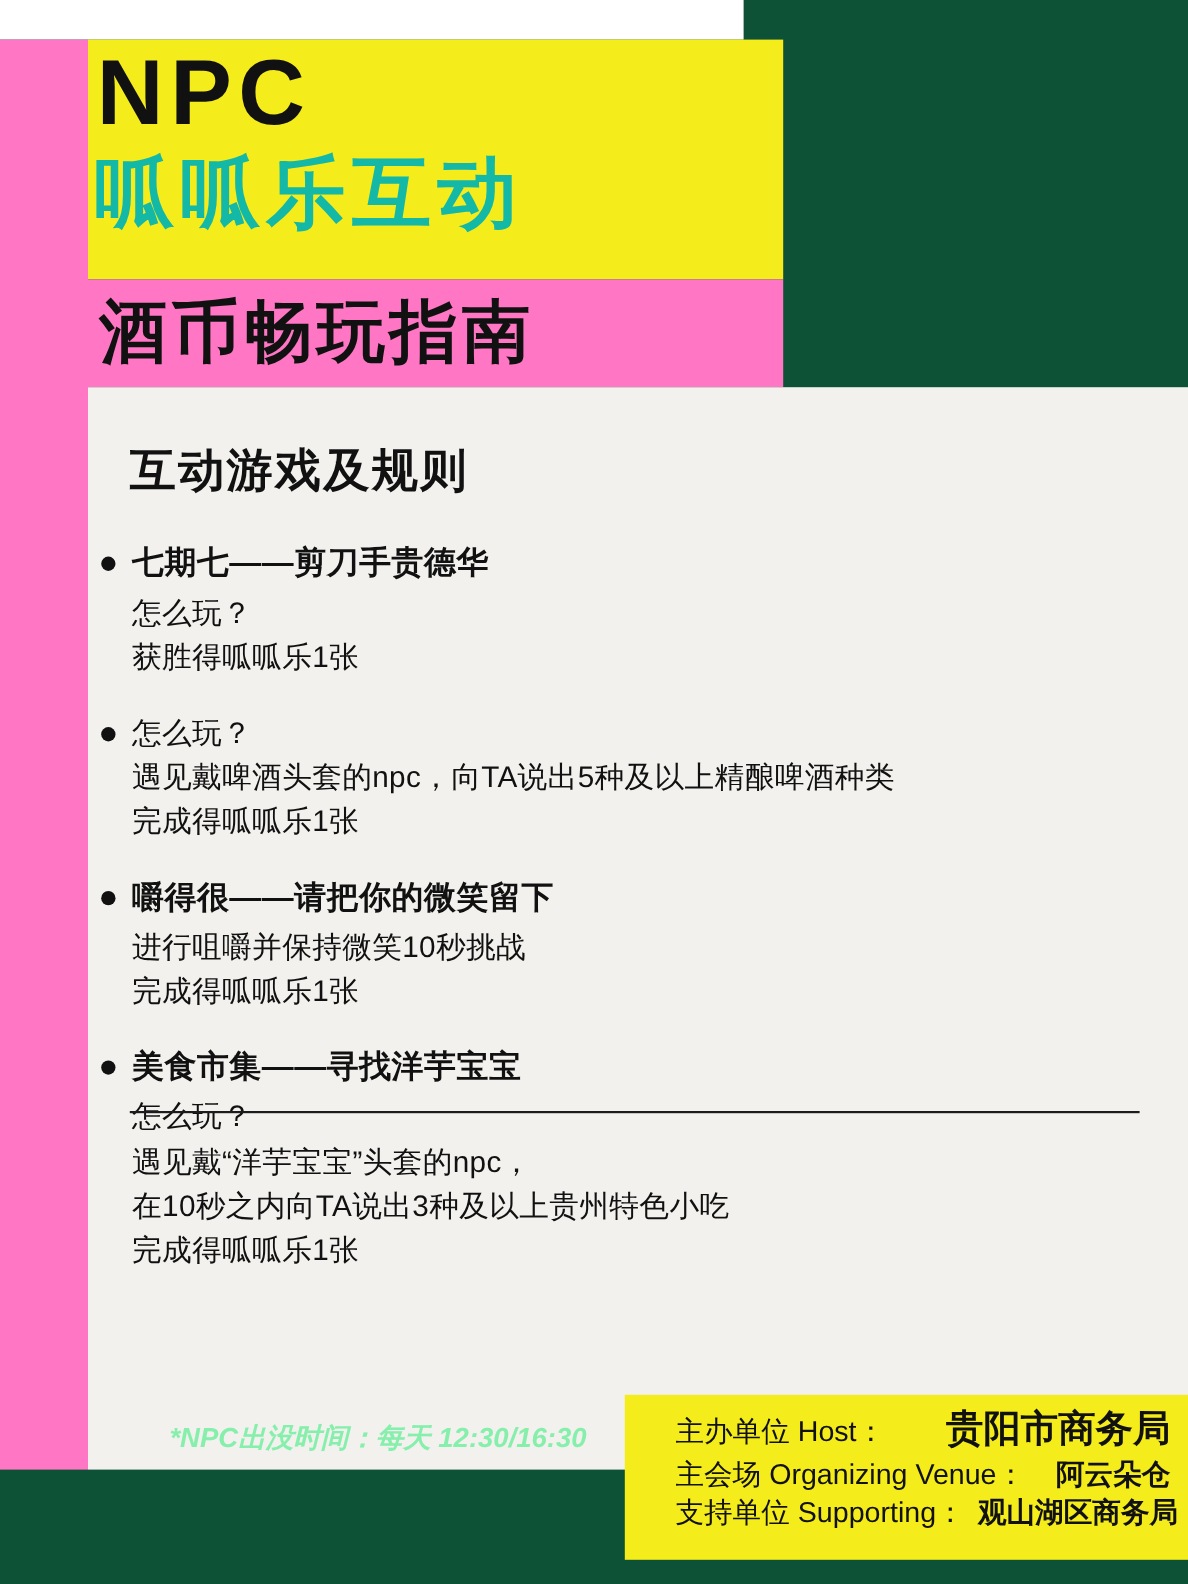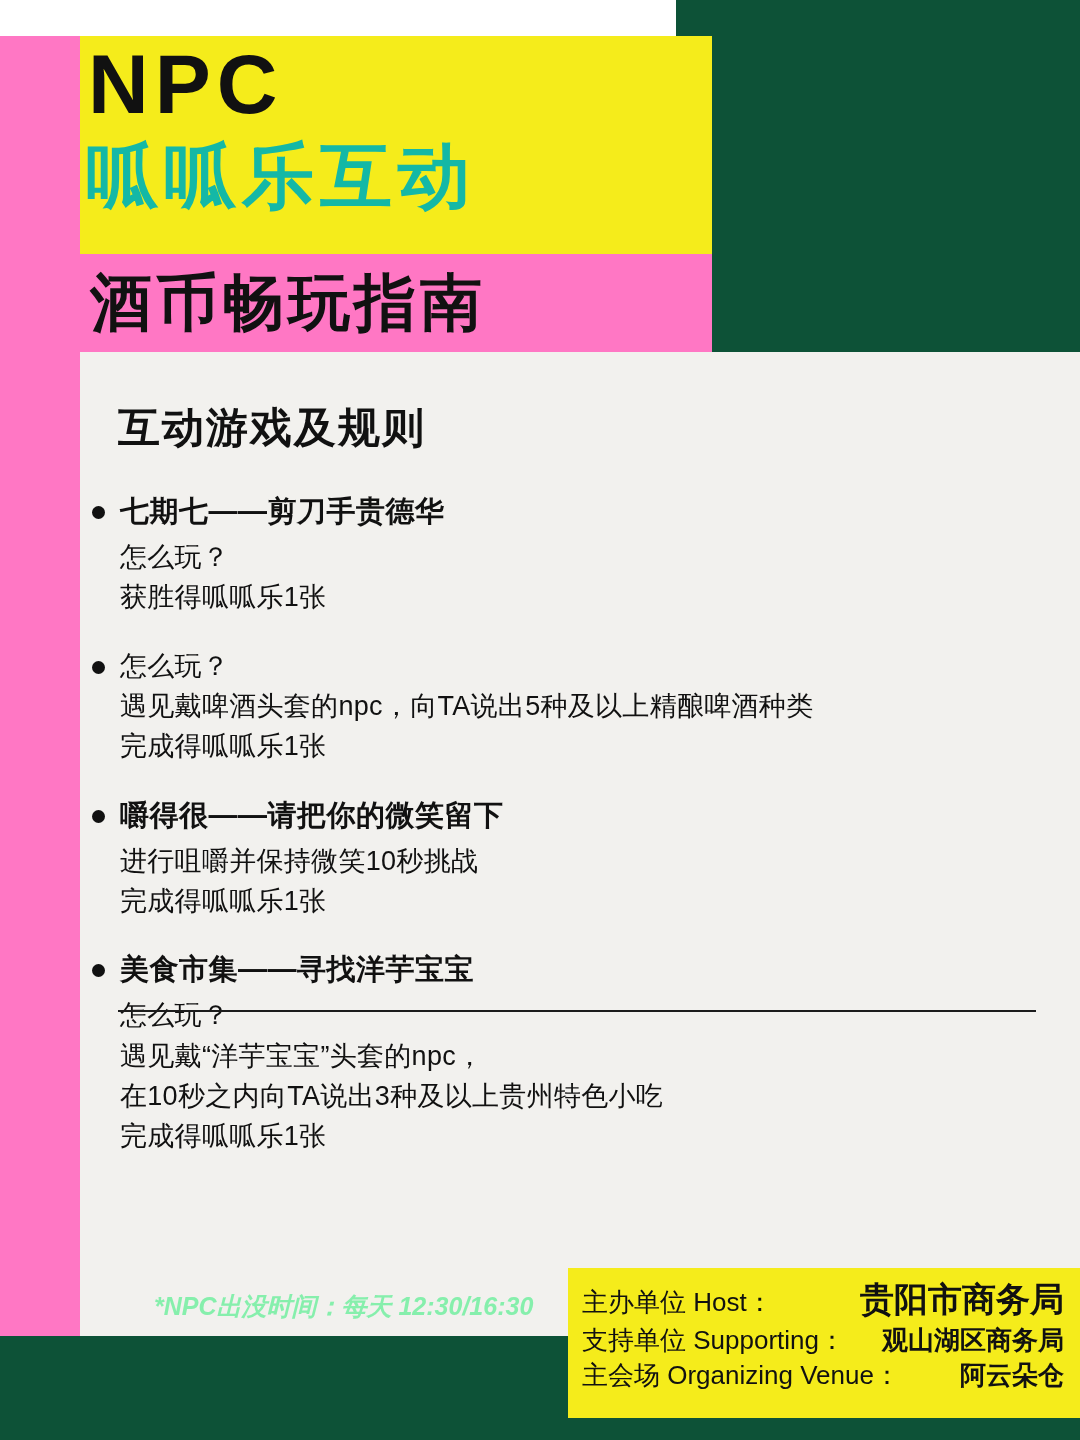--- a/index.html
+++ b/index.html
@@ -211,20 +211,21 @@
     box-sizing: border-box;
   }
   .host-row {
     display: flex;
     align-items: baseline;
     justify-content: space-between;
     font-size: 26px;
     color: #111111;
     line-height: 1.28;
     margin-bottom: 2px;
+    margin-left: 32px;
   }
   .host-row .lbl {
     font-weight: normal;
     white-space: nowrap;
   }
   .host-row .val {
     font-weight: bold;
     white-space: nowrap;
     padding-left: 12px;
   }
@@ -288,22 +289,22 @@
 
   <div class="divider"></div>
   <div class="note-bottom">*NPC出没时间：每天 12:30/16:30</div>
 
   <div class="host-block">
     <div class="host-row big">
       <span class="lbl">主办单位 Host：</span>
       <span class="val">贵阳市商务局</span>
     </div>
     <div class="host-row">
+      <span class="lbl">主会场 Organizing Venue：</span>
+      <span class="val">阿云朵仓</span>
+    </div>
+    <div class="host-row">
       <span class="lbl">支持单位 Supporting：</span>
       <span class="val">观山湖区商务局</span>
     </div>
-    <div class="host-row">
-      <span class="lbl">主会场 Organizing Venue：</span>
-      <span class="val">阿云朵仓</span>
-    </div>
   </div>
 
 </div>
 
 </body></html>

